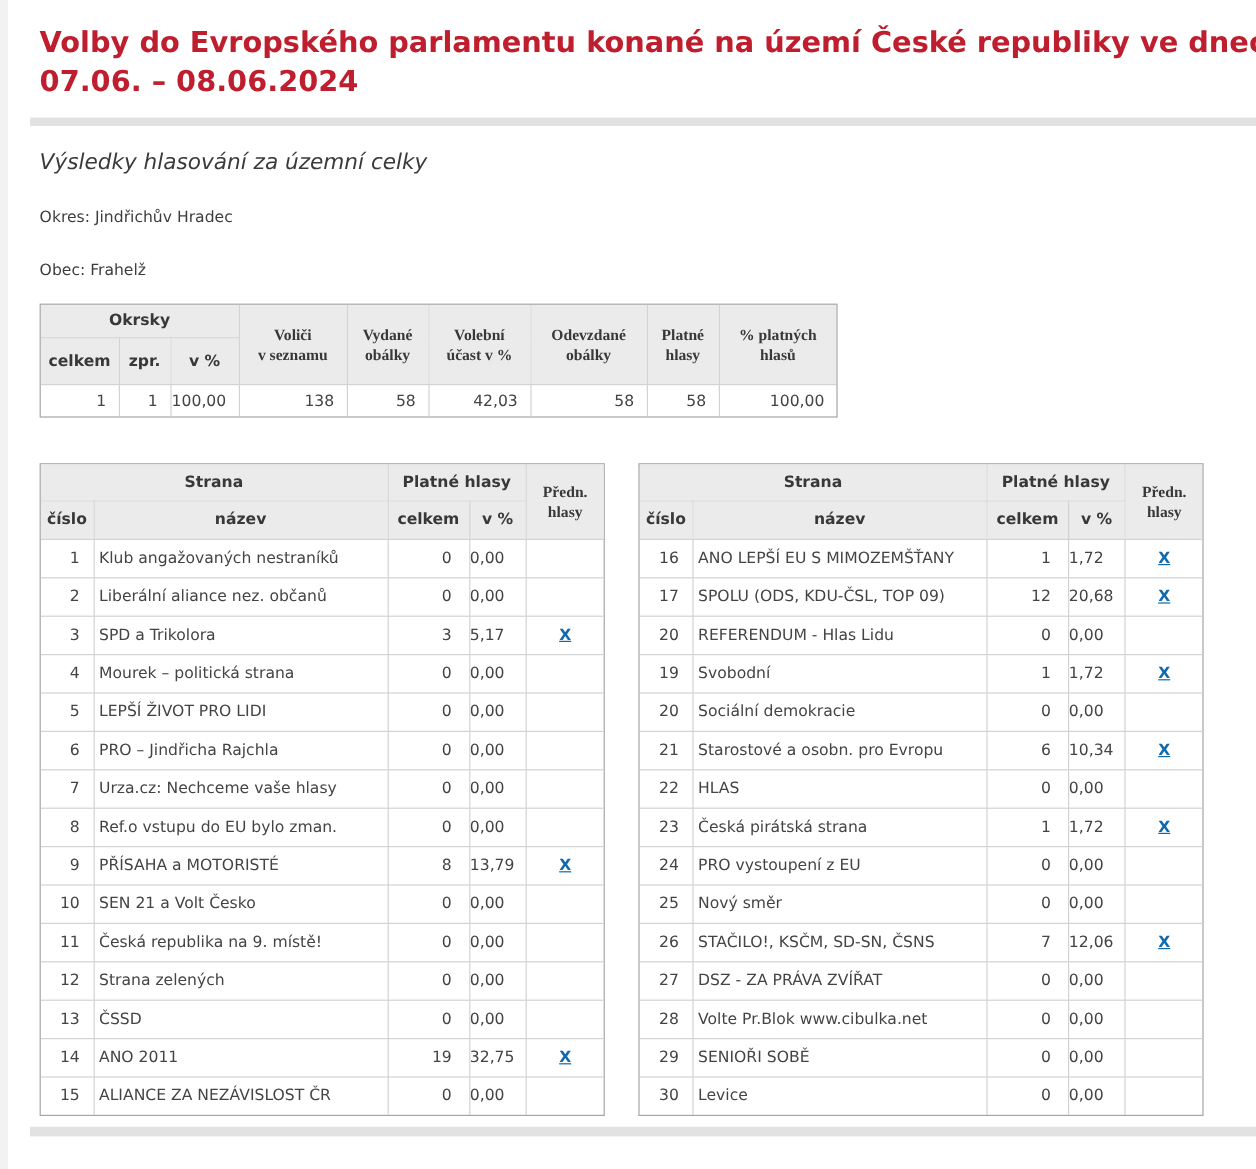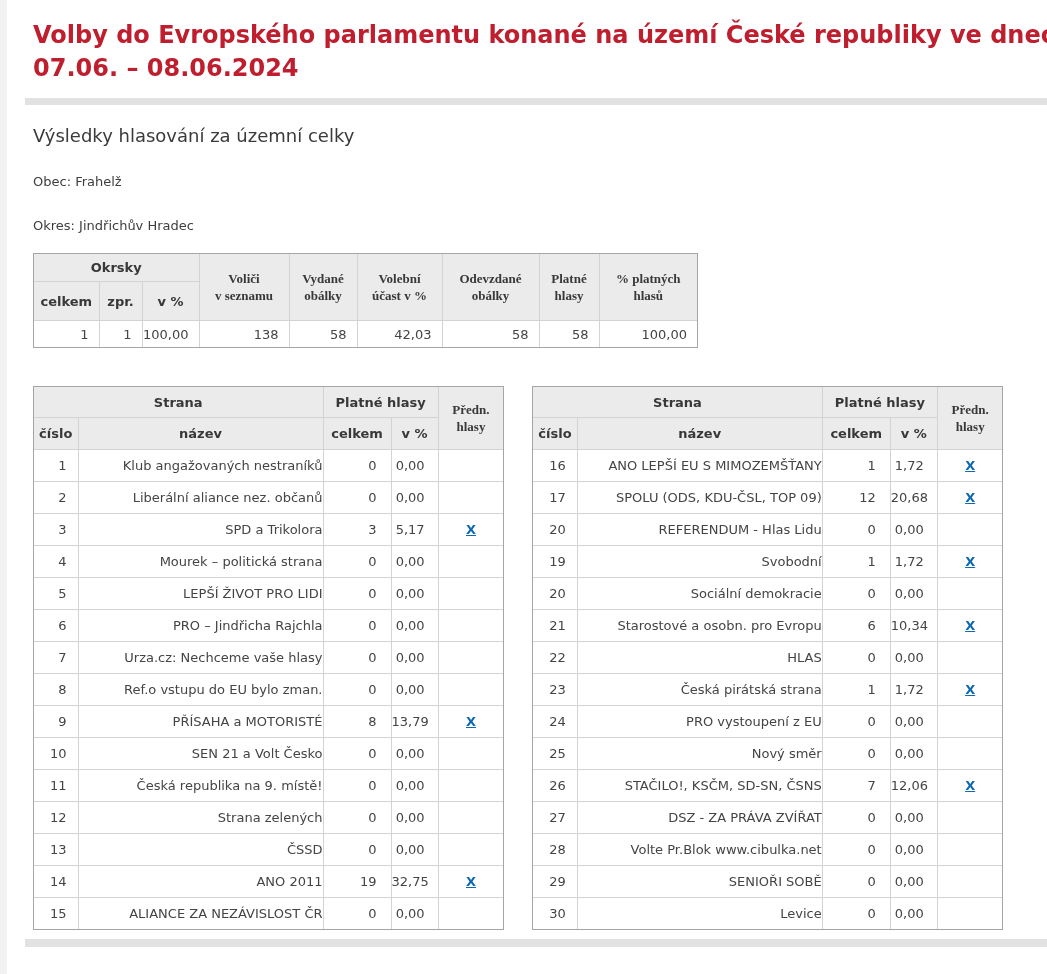--- a/index.html
+++ b/index.html
@@ -3,61 +3,61 @@
 <meta charset="utf-8">
 <style>
   html,body{margin:0;padding:0;background:#ffffff;}
   body{font-family:"DejaVu Sans","Liberation Sans",sans-serif;color:#3d3d3d;}
   .left-strip{position:fixed;top:0;left:0;width:7px;height:100vh;background:#f2f2f2;}
   .page{margin-left:33px;width:1014px;padding-bottom:2px;}
   .title{margin:19px 0 0;font-size:24px;line-height:33px;font-weight:bold;color:#be1e2d;}
   .title .tline{display:block;white-space:nowrap;}
   .divider{height:7px;background:#e2e2e2;margin:13px 0 0 -8px;width:calc(100% + 8px);}
   .divider.bottom{margin-top:9px;height:8px;}
-  .subtitle{margin:20px 0 0;font-size:18px;font-weight:normal;color:#3a3a3a;}
+  .subtitle{margin:20px 0 0;font-size:18px;font-weight:normal;color:#3a3a3a;font-style:italic;}
   .info{margin:27px 0 0;font-size:13px;line-height:17px;color:#3d3d3d;}
   .info.first{margin-top:29px;}
   .summary-wrap{margin-top:19px;border-radius:26px;}
   .tbox{display:inline-block;border:1px solid #a5a5a5;background:#fff;vertical-align:top;}
   table{border-collapse:collapse;border-style:hidden;table-layout:fixed;}
   th,td{border:1px solid #d3d3d3;font-size:13px;padding:0;vertical-align:middle;overflow:hidden;}
   th{background:#ebebeb;font-weight:bold;color:#383838;text-align:center;}
   .ml{white-space:pre-line;line-height:17px;font-family:Liberation Serif, serif;}
   .sum-h1 th{height:27px;}
   .sum-h2 th{height:38px;}
   .sum-data td{height:26px;text-align:right;padding-right:10px;color:#444;}
   .tables-row{display:flex;gap:28px;margin-top:38px;align-items:flex-start;}
   .party-h1 th{height:30px;}
   .party-h2 th{height:31px;}
   .party tbody td{height:31px;color:#444;}
   td.c-num{text-align:right;padding-right:11px;}
-  td.c-name{text-align:right;padding-left:24px;}
+  td.c-name{text-align:left;padding-left:4px;}
   td.c-total{text-align:right;padding-right:14px;}
-  td.c-pct{text-align:center;padding-right:9px;}
+  td.c-pct{text-align:left;padding-right:9px;}
   td.c-pref{text-align:center;}
   .xlink{color:#0e69af;text-decoration:underline;cursor:pointer;font-weight:bold;}
 </style>
 </head>
 <body>
 
 <div class="left-strip"></div>
 
 <div class="page">
 
   <h1 class="title">
     <span class="tline">Volby do Evropského parlamentu konané na území České republiky ve dnech</span>
     <span class="tline">07.06. – 08.06.2024</span>
   </h1>
 
   <div class="divider"></div>
 
   <h2 class="subtitle">Výsledky hlasování za územní celky</h2>
 
+  <p class="info">Okres: Jindřichův Hradec</p>
   <p class="info">Obec: Frahelž</p>
-  <p class="info">Okres: Jindřichův Hradec</p>
 
   <div class="summary-wrap">
     <div class="tbox">
       <table>
         <colgroup>
           <col style="width:65px">
             <col style="width:43px">
             <col style="width:57px">
           <col style="width:90px">
             <col style="width:68px">

